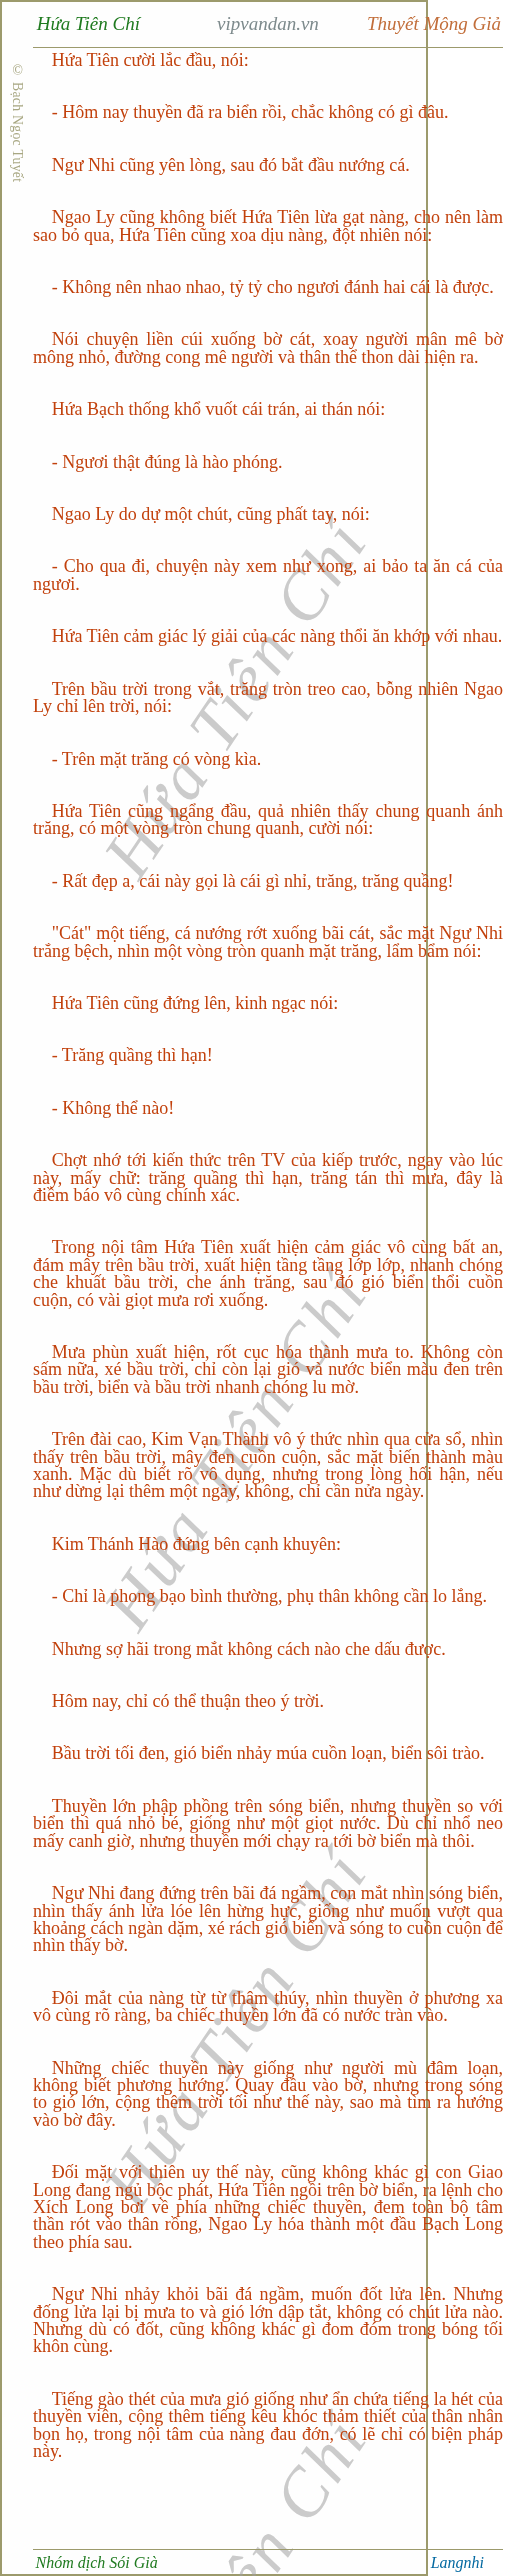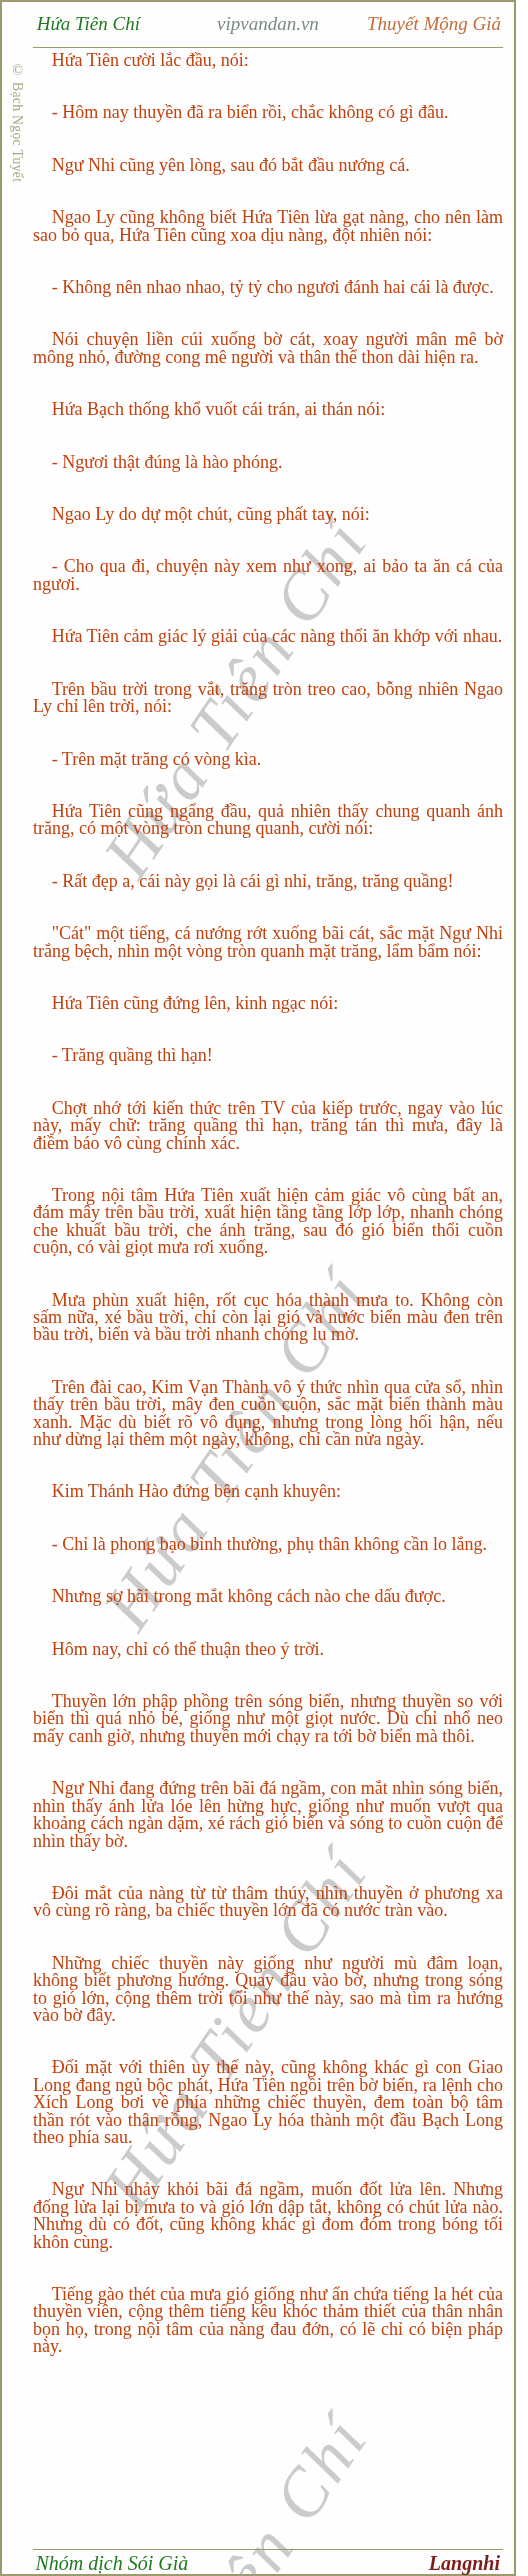--- a/index.html
+++ b/index.html
@@ -7,21 +7,21 @@
     width: 529px;
     height: 2576px;
     background: #ffffff;
     font-family: "Liberation Serif", "DejaVu Serif", serif;
     position: relative;
     overflow: hidden;
   }
   .page {
     position: absolute;
     left: 0; top: 0;
-    width: 516px; height: 2576px;
+    width: 428px; height: 2576px;
     box-sizing: border-box;
     border: 2.5px solid #9c9a6c;
     background: #fefefe;
   }
   .header {
     position: absolute;
     left: 31px; top: 3.7px;
     width: 470px; height: 41px;
     border-bottom: 1.2px solid #9c9a6c;
   }
@@ -79,25 +79,25 @@
   .footer {
     position: absolute;
     left: 31px; top: 2547px;
     width: 470px; height: 25px;
     border-top: 1.2px solid #9c9a6c;
   }
   .footer span {
     position: absolute;
     top: 2.5px;
     font-style: italic;
-    font-size: 20px;
+    font-size: 16px;
     line-height: 20px;
   }
   .f-left { left: 2.5px; color: #1f7a1f; }
-  .f-right { right: 3px; color: #7f1d1d; font-weight: bold; }
+  .f-right { right: 19px; color: #0369a1; }
 </style>
 </head>
 <body>
 
 <div class="page">
 
   <div class="header">
     <span class="h-left">Hứa Tiên Chí</span>
     <span class="h-center">vipvandan.vn</span>
     <span class="h-right">Thuyết Mộng Giả</span>
@@ -122,28 +122,30 @@
     <p>Ngao Ly do dự một chút, cũng phất tay, nói:</p>
     <p>- Cho qua đi, chuyện này xem như xong, ai bảo ta ăn cá của ngươi.</p>
     <p>Hứa Tiên cảm giác lý giải của các nàng thổi ăn khớp với nhau.</p>
     <p>Trên bầu trời trong vắt, trăng tròn treo cao, bỗng nhiên Ngao Ly chỉ lên trời, nói:</p>
     <p>- Trên mặt trăng có vòng kìa.</p>
     <p>Hứa Tiên cũng ngẩng đầu, quả nhiên thấy chung quanh ánh trăng, có một vòng tròn chung quanh, cười nói:</p>
     <p>- Rất đẹp a, cái này gọi là cái gì nhỉ, trăng, trăng quầng!</p>
     <p>"Cát" một tiếng, cá nướng rớt xuống bãi cát, sắc mặt Ngư Nhi trắng bệch, nhìn một vòng tròn quanh mặt trăng, lẩm bẩm nói:</p>
     <p>Hứa Tiên cũng đứng lên, kinh ngạc nói:</p>
     <p>- Trăng quầng thì hạn!</p>
+    <p>- Không thể nào!</p>
     <p>Chợt nhớ tới kiến thức trên TV của kiếp trước, ngay vào lúc này, mấy chữ: trăng quầng thì hạn, trăng tán thì mưa, đây là điềm báo vô cùng chính xác.</p>
     <p>Trong nội tâm Hứa Tiên xuất hiện cảm giác vô cùng bất an, đám mây trên bầu trời, xuất hiện tầng tầng lớp lớp, nhanh chóng che khuất bầu trời, che ánh trăng, sau đó gió biển thổi cuồn cuộn, có vài giọt mưa rơi xuống.</p>
     <p>Mưa phùn xuất hiện, rốt cục hóa thành mưa to. Không còn sấm nữa, xé bầu trời, chỉ còn lại gió và nước biển màu đen trên bầu trời, biển và bầu trời nhanh chóng lu mờ.</p>
     <p>Trên đài cao, Kim Vạn Thành vô ý thức nhìn qua cửa sổ, nhìn thấy trên bầu trời, mây đen cuồn cuộn, sắc mặt biến thành màu xanh. Mặc dù biết rõ vô dụng, nhưng trong lòng hối hận, nếu như dừng lại thêm một ngày, không, chỉ cần nửa ngày.</p>
     <p>Kim Thánh Hào đứng bên cạnh khuyên:</p>
     <p>- Chỉ là phong bạo bình thường, phụ thân không cần lo lắng.</p>
     <p>Nhưng sợ hãi trong mắt không cách nào che dấu được.</p>
     <p>Hôm nay, chỉ có thể thuận theo ý trời.</p>
+    <p>Bầu trời tối đen, gió biển nhảy múa cuồn loạn, biển sôi trào.</p>
     <p>Thuyền lớn phập phồng trên sóng biển, nhưng thuyền so với biển thì quá nhỏ bé, giống như một giọt nước. Dù chỉ nhổ neo mấy canh giờ, nhưng thuyền mới chạy ra tới bờ biển mà thôi.</p>
     <p>Ngư Nhi đang đứng trên bãi đá ngầm, con mắt nhìn sóng biển, nhìn thấy ánh lửa lóe lên hừng hực, giống như muốn vượt qua khoảng cách ngàn dặm, xé rách gió biển và sóng to cuồn cuộn để nhìn thấy bờ.</p>
     <p>Đôi mắt của nàng từ từ thâm thúy, nhìn thuyền ở phương xa vô cùng rõ ràng, ba chiếc thuyền lớn đã có nước tràn vào.</p>
     <p>Những chiếc thuyền này giống như người mù đâm loạn, không biết phương hướng. Quay đầu vào bờ, nhưng trong sóng to gió lớn, cộng thêm trời tối như thế này, sao mà tìm ra hướng vào bờ đây.</p>
     <p>Đối mặt với thiên uy thế này, cũng không khác gì con Giao Long đang ngủ bộc phát, Hứa Tiên ngồi trên bờ biển, ra lệnh cho Xích Long bơi về phía những chiếc thuyền, đem toàn bộ tâm thần rót vào thân rồng, Ngao Ly hóa thành một đầu Bạch Long theo phía sau.</p>
     <p>Ngư Nhi nhảy khỏi bãi đá ngầm, muốn đốt lửa lên. Nhưng đống lửa lại bị mưa to và gió lớn dập tắt, không có chút lửa nào. Nhưng dù có đốt, cũng không khác gì đom đóm trong bóng tối khôn cùng.</p>
     <p>Tiếng gào thét của mưa gió giống như ẩn chứa tiếng la hét của thuyền viên, cộng thêm tiếng kêu khóc thảm thiết của thân nhân bọn họ, trong nội tâm của nàng đau đớn, có lẽ chỉ có biện pháp này.</p>
   </div>
 
   <div class="footer">

